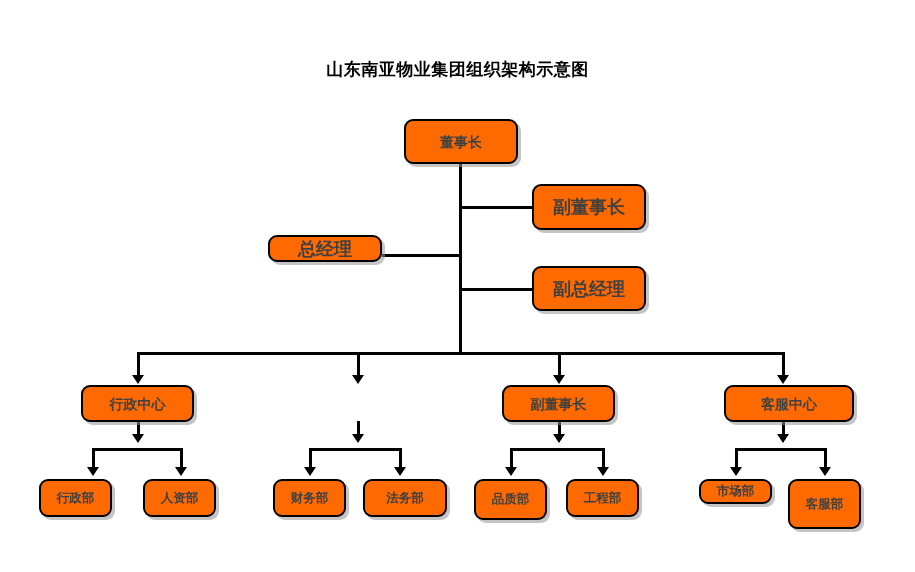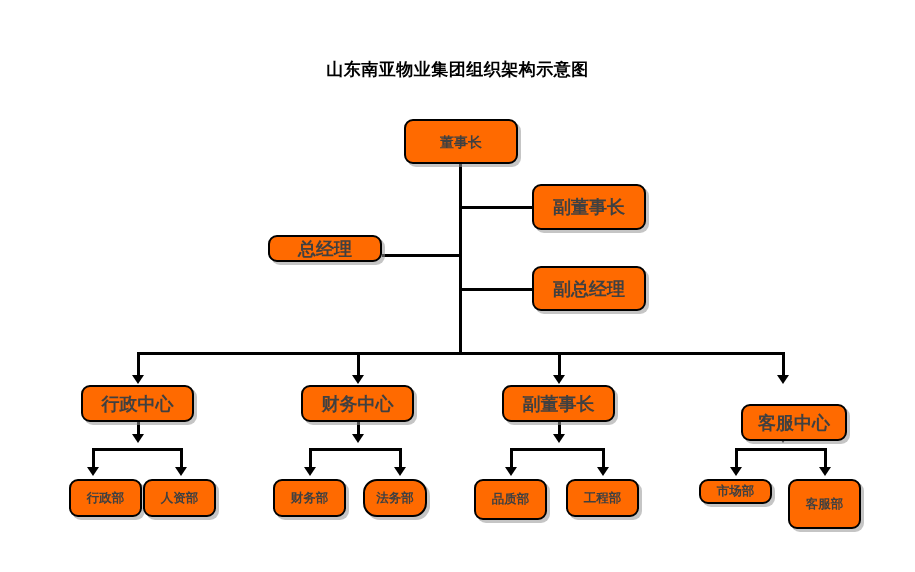--- a/index.html
+++ b/index.html
@@ -27,21 +27,21 @@
     position:absolute;box-sizing:border-box;
     background:#ff6a00;border:2px solid #000;border-radius:9px;
     color:#404040;font-weight:bold;
     display:flex;align-items:center;justify-content:center;
     text-align:center;line-height:1;
     box-shadow:3px 3px 0 rgba(150,150,150,.55);
     font-family:"DejaVu Sans","Liberation Sans",sans-serif;
   }
   .node.lv1{font-size:14px;}
   .node.lv2{font-size:18px;}
-  .node.lv3{font-size:18px;}
+  .node.lv3{font-size:14px;}
   .node.lv4{font-size:12.5px;}
 </style>
 </head>
 <body>
 
 <div id="stage">
 
   <div class="title">山东南亚物业集团组织架构示意图</div>
 
   <div class="ln vl" style="left:459px;top:163px;height:191px;"></div>
@@ -101,33 +101,32 @@
   <div class="node lv1" style="left:404px;top:119px;width:114px;height:45px;">董事长</div>
 
   <div class="node lv2" style="left:532px;top:184px;width:114px;height:46px;">副董事长</div>
 
   <div class="node lv2" style="left:268px;top:235px;width:114px;height:27px;">总经理</div>
 
   <div class="node lv2" style="left:532px;top:266px;width:114px;height:45px;">副总经理</div>
 
   <div class="node lv3" style="left:81px;top:385px;width:113px;height:37px;">行政中心</div>
 
-  <div class="node lv3" style="left:301px;top:385px;width:113px;height:37px;">财务中心</div>
 
   <div class="node lv3" style="left:502px;top:385px;width:113px;height:37px;">副董事长</div>
 
-  <div class="node lv3" style="left:741px;top:385px;width:106px;height:37px;margin-top:19px;">客服中心</div>
+  <div class="node lv3" style="left:724px;top:385px;width:130px;height:37px;">客服中心</div>
 
-  <div class="node lv4" style="left:69px;top:479px;width:73px;height:38px;">行政部</div>
+  <div class="node lv4" style="left:39px;top:479px;width:73px;height:38px;">行政部</div>
 
   <div class="node lv4" style="left:143px;top:479px;width:73px;height:38px;">人资部</div>
 
   <div class="node lv4" style="left:273px;top:479px;width:73px;height:38px;">财务部</div>
 
-  <div class="node lv4" style="left:363px;top:479px;width:64px;height:38px;border-radius:14px;">法务部</div>
+  <div class="node lv4" style="left:363px;top:479px;width:84px;height:38px;">法务部</div>
 
   <div class="node lv4" style="left:474px;top:479px;width:73px;height:41px;">品质部</div>
 
   <div class="node lv4" style="left:566px;top:479px;width:73px;height:38px;text-align:right;">工程部</div>
 
   <div class="node lv4" style="left:699px;top:479px;width:73px;height:25px;">市场部</div>
 
   <div class="node lv4" style="left:788px;top:479px;width:73px;height:50px;">客服部</div>
 
 </div>

